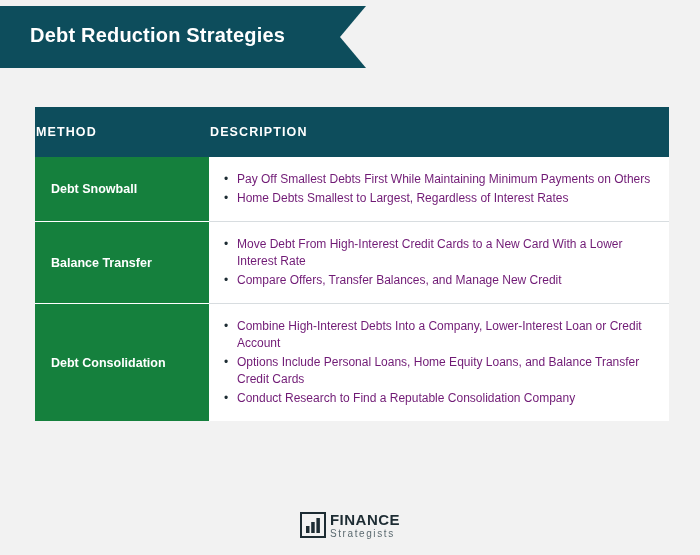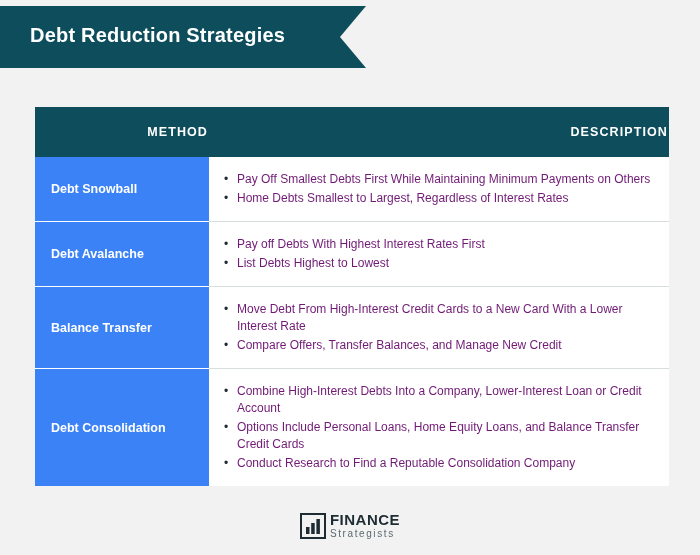--- a/index.html
+++ b/index.html
@@ -70,35 +70,35 @@
     table-layout: fixed;
   }
   table.matrix thead th {
     background: #0d4d5c;
     color: #ffffff;
     font-size: 12.5px;
     font-weight: bold;
     letter-spacing: 1.1px;
     height: 48px;
     vertical-align: middle;
-    text-align: right;
+    text-align: left;
     border: none;
   }
   th.col-method { width: 172px; }
   th.col-desc { width: 458px; }
 
   table.matrix tbody td {
     vertical-align: middle;
     border-bottom: 1px solid #d8dde0;
   }
   table.matrix tbody tr:last-child td {
     border-bottom: none;
   }
   td.method {
-    background: #3b82f6;
+    background: #15803d;
     color: #ffffff;
     font-size: 12.5px;
     font-weight: bold;
     padding: 14px 0 14px 16px;
     border-bottom: 1px solid #ffffff !important;
   }
   table.matrix tbody tr:last-child td.method {
     border-bottom: none !important;
   }
   td.desc {
@@ -126,21 +126,21 @@
     font-size: 12px;
   }
 
   
   .footer {
     position: absolute;
     left: 0;
     bottom: 16px;
     width: 700px;
     display: flex;
-    align-items: center;
+    align-items: flex-start;
     justify-content: center;
     gap: 4px;
     margin-top: 39px;
   }
   .logo-mark {
     display: block;
   }
   .logo-text {
     display: flex;
     flex-direction: column;
@@ -178,29 +178,20 @@
           <th class="col-desc">DESCRIPTION</th>
         </tr>
       </thead>
       <tbody>
         <tr>
           <td class="method">Debt Snowball</td>
           <td class="desc">
             <ul>
               <li>Pay Off Smallest Debts First While Maintaining Minimum Payments on Others</li>
               <li>Home Debts Smallest to Largest, Regardless of Interest Rates</li>
-            </ul>
-          </td>
-        </tr>
-        <tr>
-          <td class="method">Debt Avalanche</td>
-          <td class="desc">
-            <ul>
-              <li>Pay off Debts With Highest Interest Rates First</li>
-              <li>List Debts Highest to Lowest</li>
             </ul>
           </td>
         </tr>
         <tr>
           <td class="method">Balance Transfer</td>
           <td class="desc">
             <ul>
               <li>Move Debt From High-Interest Credit Cards to a New Card With a Lower Interest Rate</li>
               <li>Compare Offers, Transfer Balances, and Manage New Credit</li>
             </ul>

